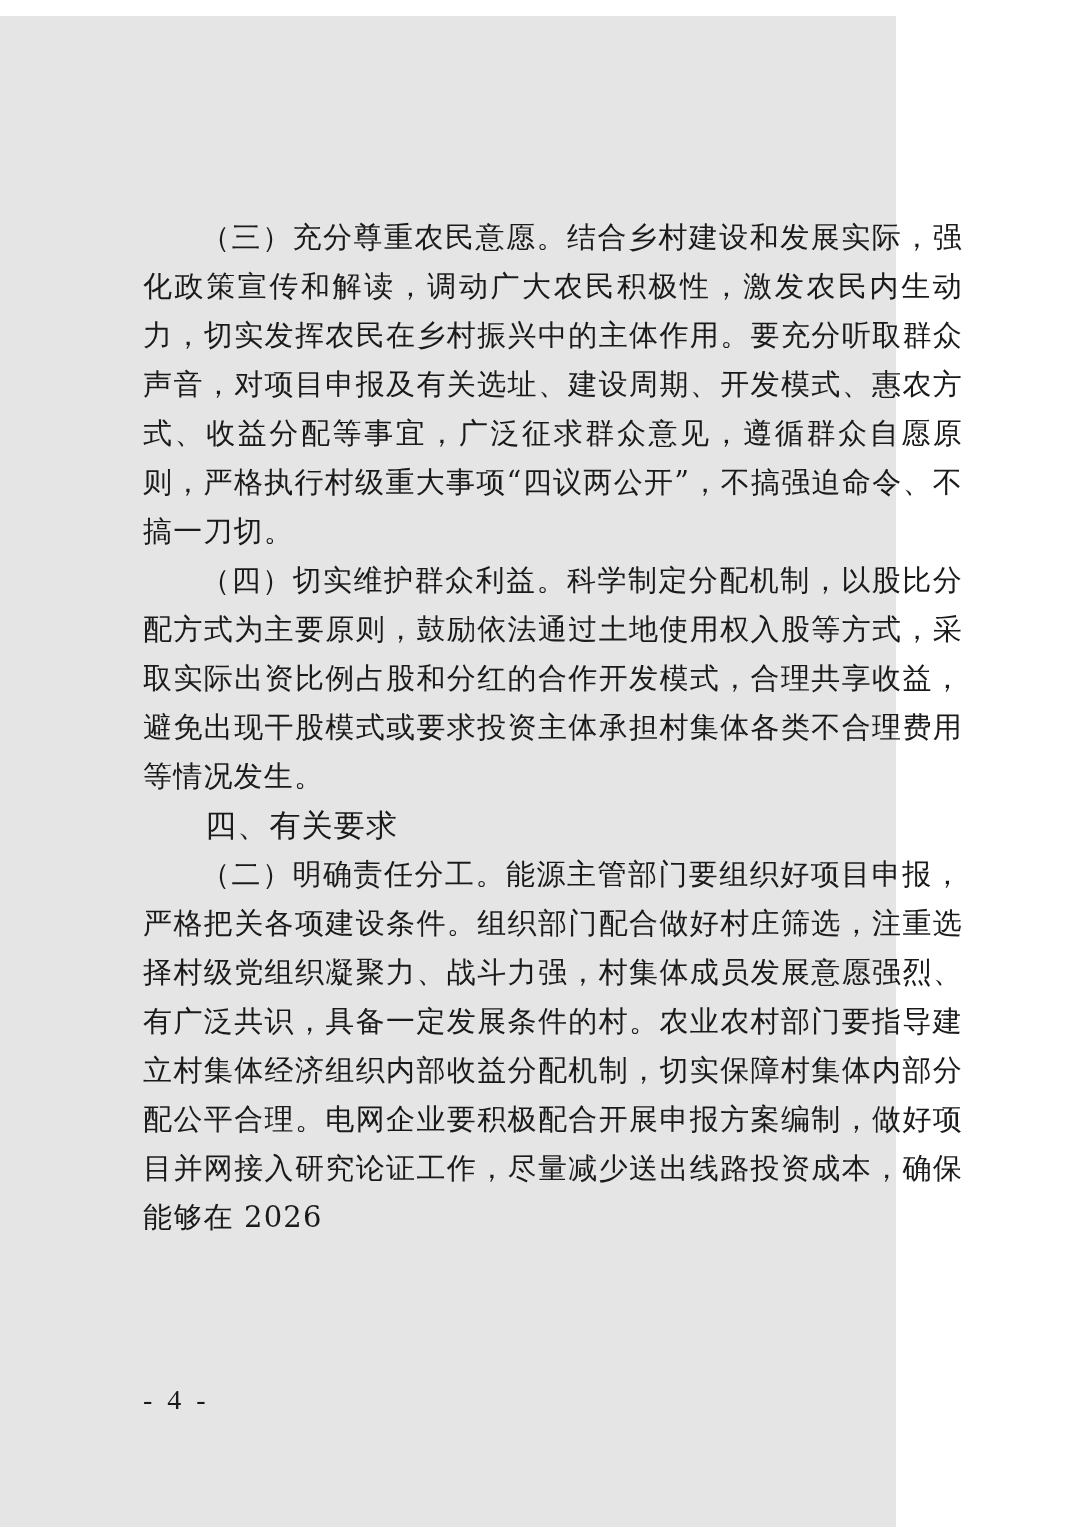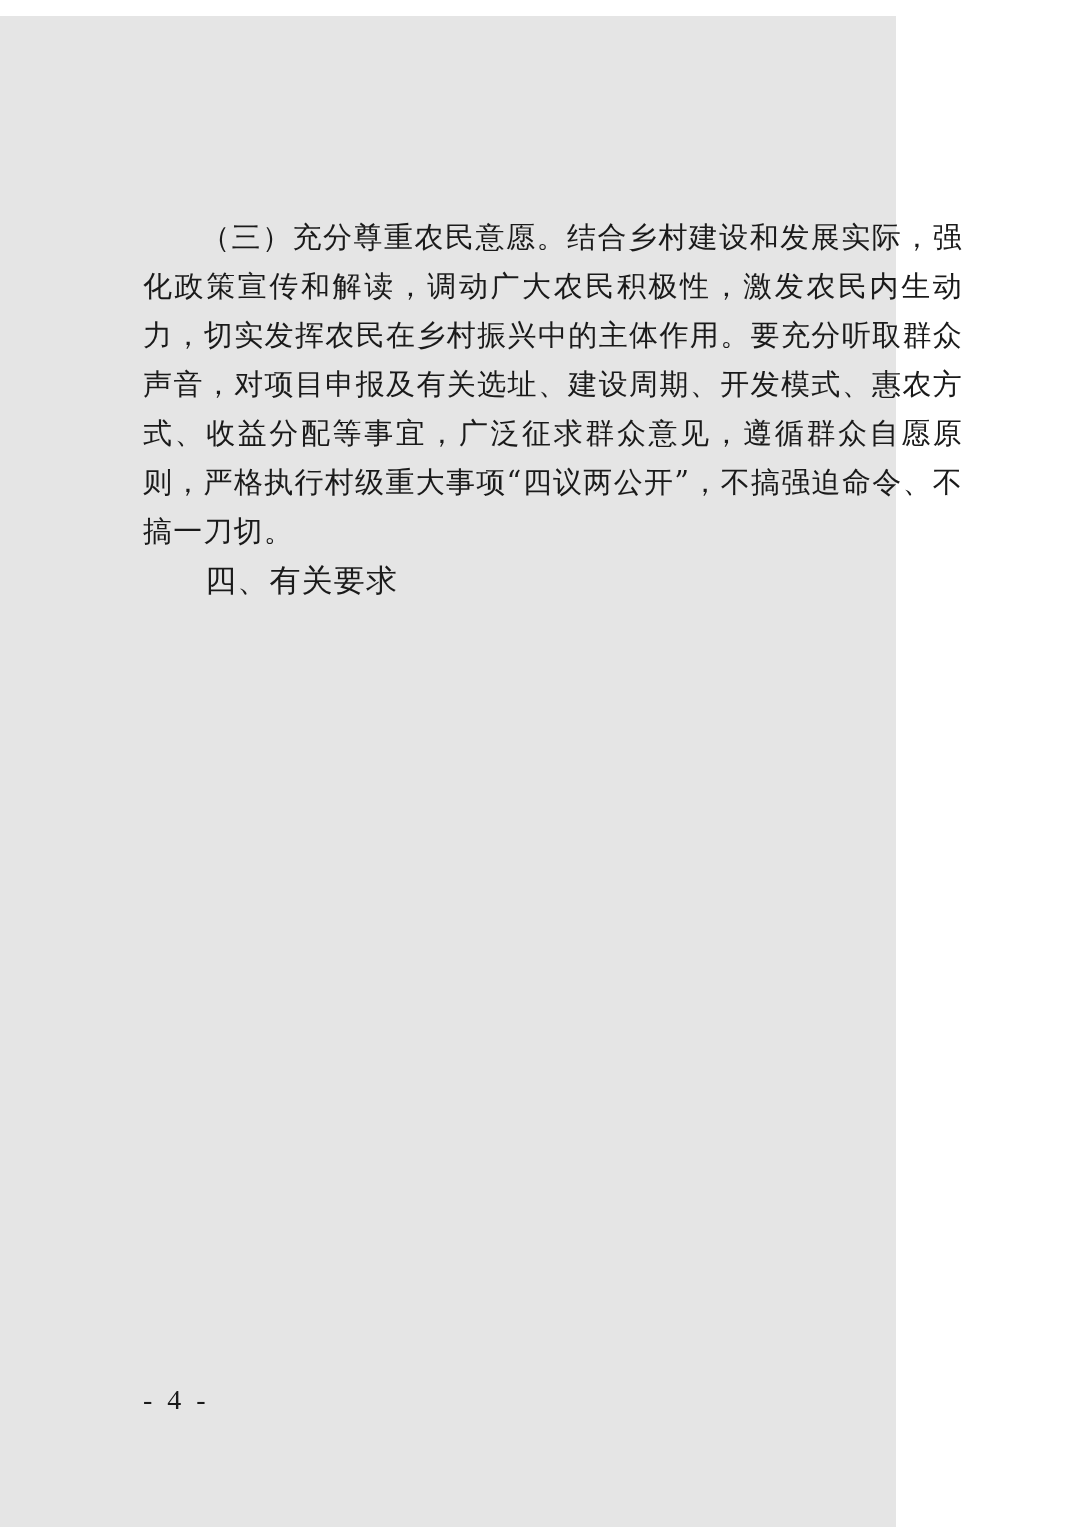--- a/index.html
+++ b/index.html
@@ -25,16 +25,18 @@
     font-size: 28px; line-height: 36px; letter-spacing: 4px;
     font-family: "Liberation Serif", serif;
   }
 </style>
 </head>
 <body>
 
 <div class="page">
   <div class="body-text">
     <p class="para"><span class="lead">（三）充分尊重农民意愿。</span><span>结合乡村建设和发展实际，强化政策宣传和解读，调动广大农民积极性，激发农民内生动力，切实发挥农民在乡村振兴中的主体作用。要充分听取群众声音，对项目申报及有关选址、建设周期、开发模式、惠农方式、收益分配等事宜，广泛征求群众意见，遵循群众自愿原则，严格执行村级重大事项“四议两公开”，不搞强迫命令、不搞一刀切。</span></p>
+    <p class="para"><span class="lead">（四）切实维护群众利益。</span><span>科学制定分配机制，以股比分配方式为主要原则，鼓励依法通过土地使用权入股等方式，采取实际出资比例占股和分红的合作开发模式，合理共享收益，避免出现干股模式或要求投资主体承担村集体各类不合理费用等情况发生。</span></p>
     <h2 class="section-heading">四、有关要求</h2>
+    <p class="para"><span class="lead">（二）明确责任分工。</span><span>能源主管部门要组织好项目申报，严格把关各项建设条件。组织部门配合做好村庄筛选，注重选择村级党组织凝聚力、战斗力强，村集体成员发展意愿强烈、有广泛共识，具备一定发展条件的村。农业农村部门要指导建立村集体经济组织内部收益分配机制，切实保障村集体内部分配公平合理。电网企业要积极配合开展申报方案编制，做好项目并网接入研究论证工作，尽量减少送出线路投资成本，确保能够在 2026</span></p>
   </div>
   <div class="page-number">- 4 -</div>
 </div>
 
 </body></html>

